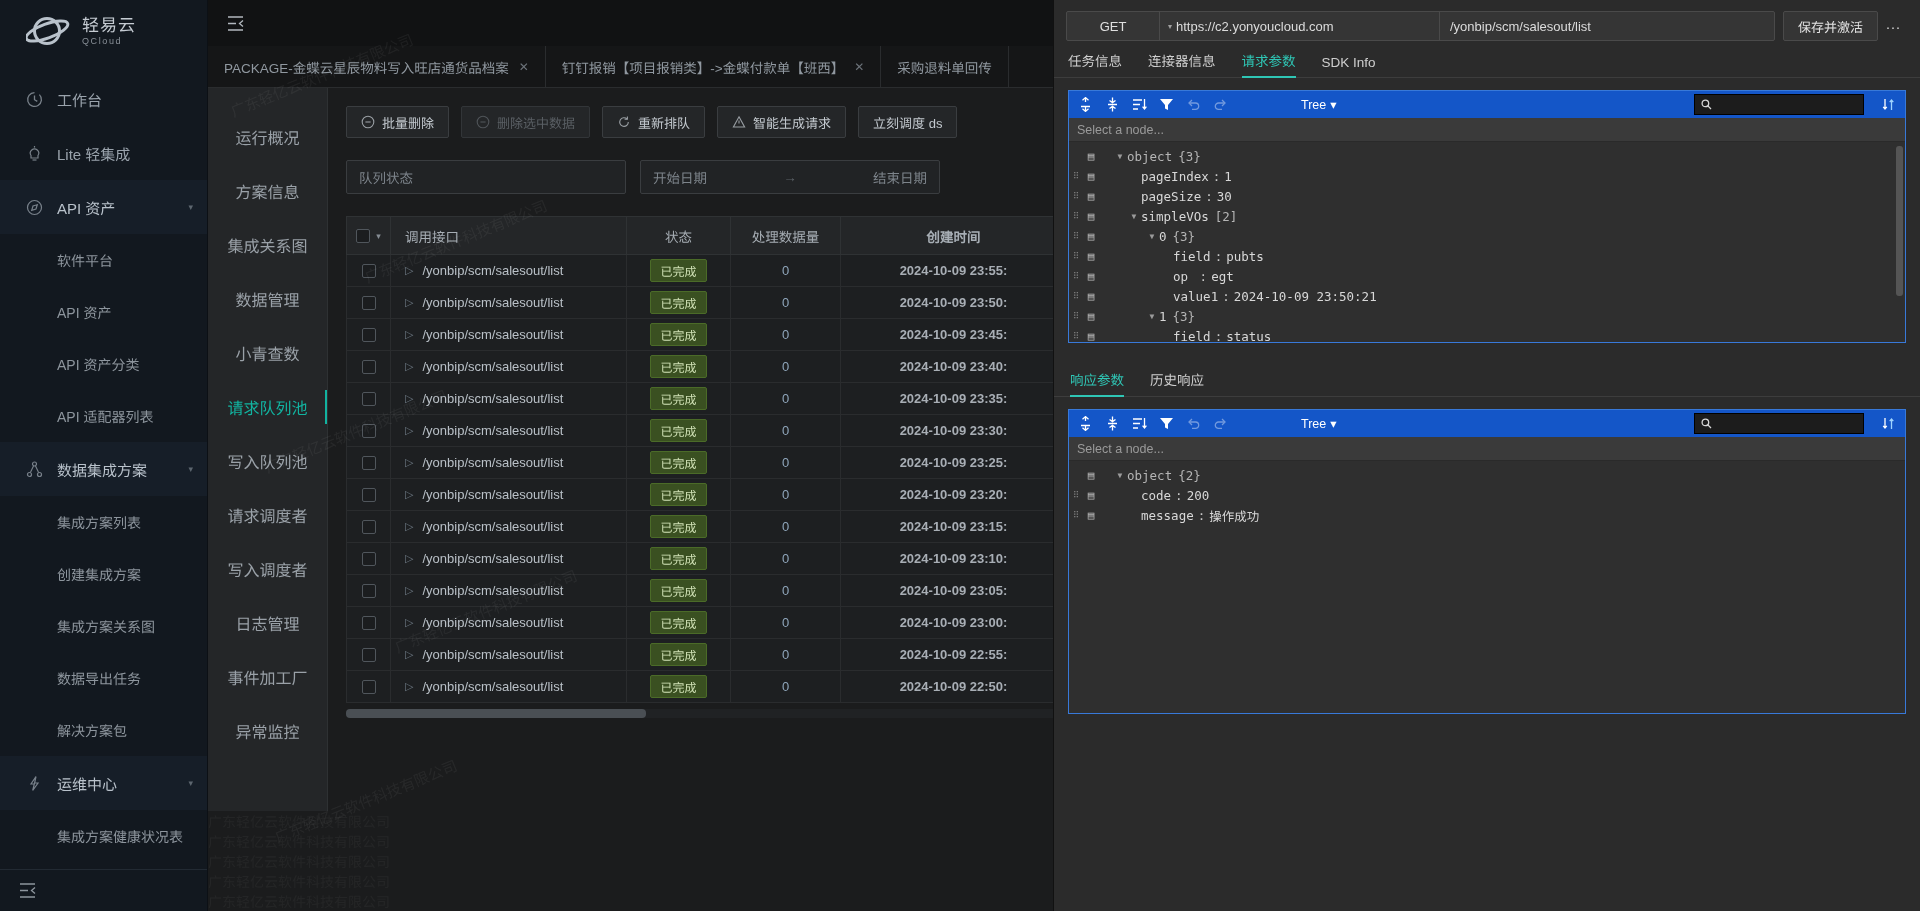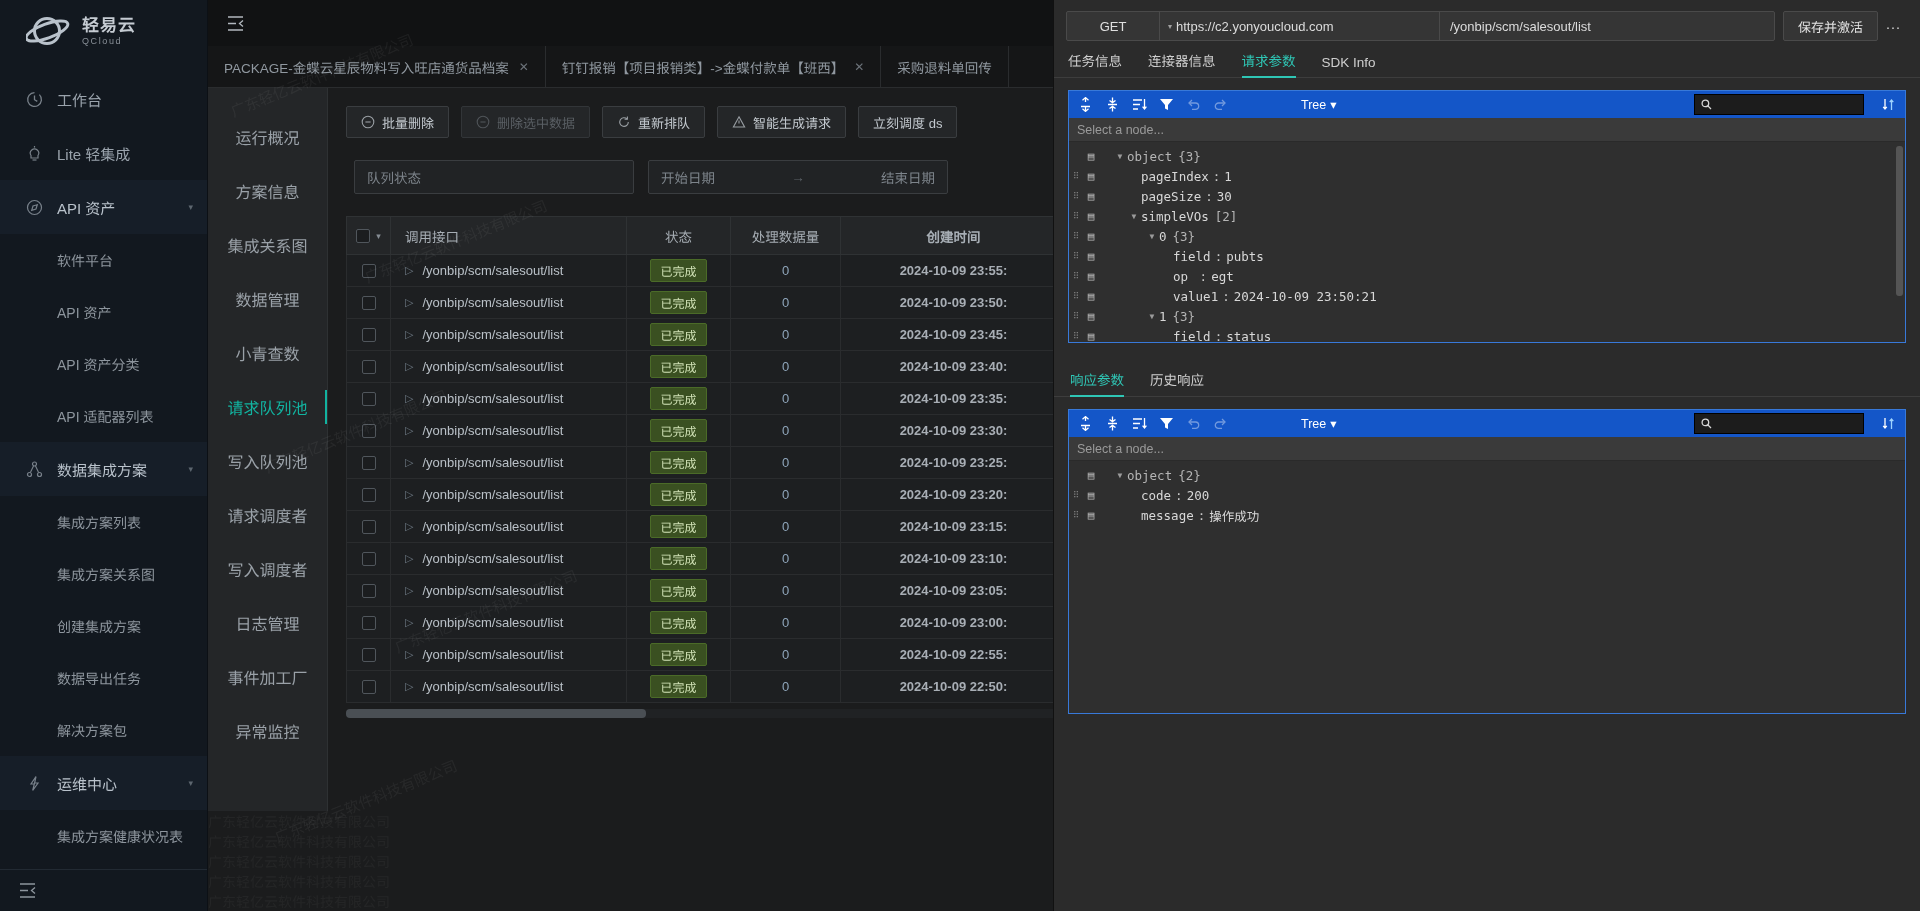--- a/index.html
+++ b/index.html
@@ -15,21 +15,21 @@
 
   
   .sidebar{
     width:208px; height:911px; background:#12181f; flex:0 0 208px;
     position:relative; display:flex; flex-direction:column;
     border-right:1px solid #0c1015;
   }
   .logo-row{ height:62px; display:flex; align-items:center; padding-left:26px; gap:10px; }
   .logo-mark{ width:46px; height:34px; position:relative; flex:0 0 46px;}
   .logo-text{ display:flex; flex-direction:column; line-height:1; }
-  .logo-cn{ font-size:17px; color:#c5cbd2; letter-spacing:1px; font-weight:700;}
+  .logo-cn{ font-size:17px; color:#c5cbd2; letter-spacing:1px; font-weight:400;}
   .logo-en{ font-size:9px; color:#8a9199; letter-spacing:1.6px; margin-top:3px; }
 
   .nav{ flex:1; overflow:hidden; padding-top:10px;}
   .nav-group-title{
     height:54px; display:flex; align-items:center; gap:14px;
     padding-left:26px; font-size:15px; color:#9aa3ac; cursor:pointer;
     position:relative;
   }
   .nav-group-title.active{ background:#161e28; color:#b9c2cb; }
   .nav-group-title .ico{ width:17px; height:17px; flex:0 0 17px; opacity:.75; display:block;}
@@ -67,21 +67,21 @@
 
   
   .panel{ flex:1; padding:18px 0 0 18px; overflow:hidden; position:relative;}
   .btnrow{ display:flex; gap:12px; align-items:center; margin-bottom:22px;}
   .btn{ height:32px; padding:0 14px; display:flex; align-items:center; gap:7px;
         border:1px solid #3a3d40; background:#242628; color:#c2c8ce; font-size:13px;
         border-radius:2px; cursor:pointer; white-space:nowrap;}
   .btn.disabled{ color:#5a5f64; border-color:#323538; cursor:default;}
   .btn .g{ width:14px; height:14px; display:block; opacity:.8;}
 
-  .filterrow{ display:flex; gap:14px; margin-bottom:22px;margin-left:8px;}
+  .filterrow{ display:flex; gap:14px; margin-bottom:22px;}
   .fld{ height:34px; border:1px solid #3a3d40; background:#212325; border-radius:2px;
         display:flex; align-items:center; padding:0 12px; font-size:13.5px; color:#7d848b;}
   .fld.w1{ width:280px;}
   .fld.w2{ width:300px; justify-content:space-between;gap:32px;}
   .fld .sep{ color:#5d6369; margin:0 6px;}
 
   table{ border-collapse:collapse; width:720px; table-layout:fixed;}
   thead th{ height:38px; background:#242628; color:#a7aeb5; font-size:13.5px; font-weight:400;
             border:1px solid #2f3234; text-align:center;}
   tbody td{ height:32px; border:1px solid #2a2c2e; font-size:13px; color:#a8aeb5;
@@ -238,24 +238,24 @@
               <path d="M7.6 4.8 4.4 11.6M9.4 4.8l3.2 6.8" stroke="#9aa3ac" stroke-width="1.1"></path>
             </svg>
         </span>
         <span>数据集成方案</span>
         <span class="caret">▾</span>
       </div>
       <div class="nav-sub">
           <span>集成方案列表</span>
         </div>
       <div class="nav-sub">
+          <span>创建集成方案</span>
+        </div>
+      <div class="nav-sub">
           <span>集成方案关系图</span>
-        </div>
-      <div class="nav-sub">
-          <span>创建集成方案</span>
         </div>
       <div class="nav-sub">
           <span>数据导出任务</span>
         </div>
       <div class="nav-sub">
           <span>解决方案包</span>
         </div>
 
       <div class="nav-group-title active">
         <span class="ico">

